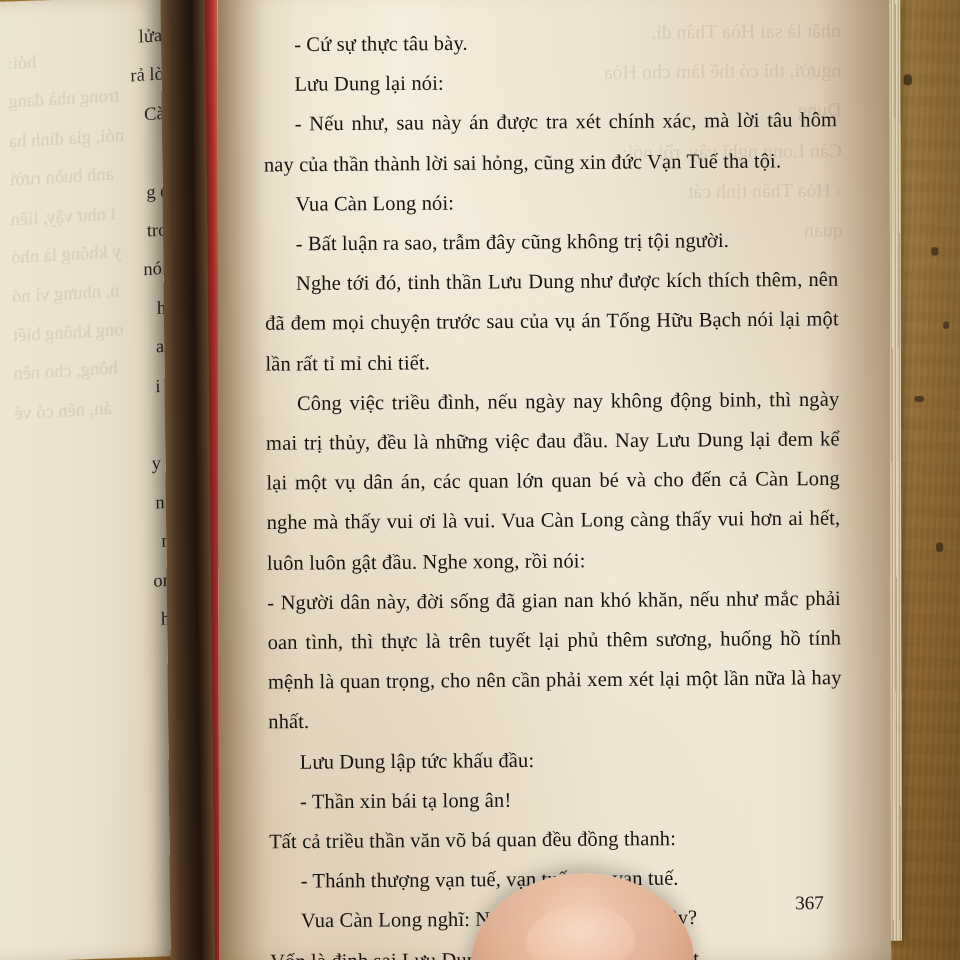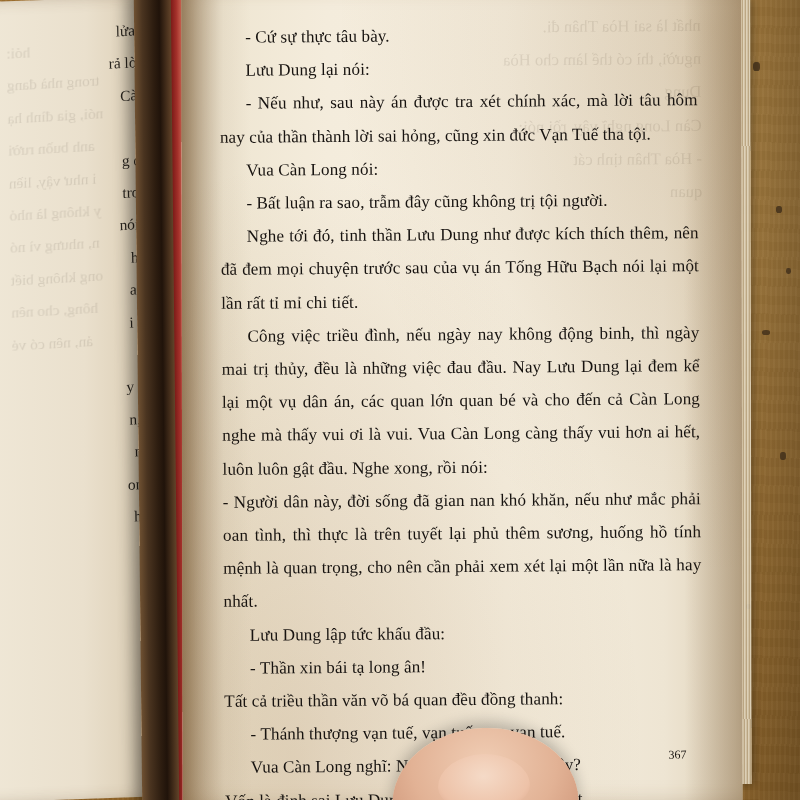--- a/index.html
+++ b/index.html
@@ -145,21 +145,21 @@
     letter-spacing: 0.1px;
     text-align: left;
   }
   .page-right p.ind { text-indent: 26px; }
   .page-right p.just { text-align: justify; }
 
   .folio {
     position: absolute;
     right: 56px;
     bottom: 38px;
-    font-size: 12px;
+    font-size: 16px;
     color: #1a1511;
     transform: rotate(-0.4deg);
   }
 
   
   .ghost-right {
     position: absolute;
     left: 0; top: 0;
     width: 100%;
     padding: 22px 44px 0 40px;

